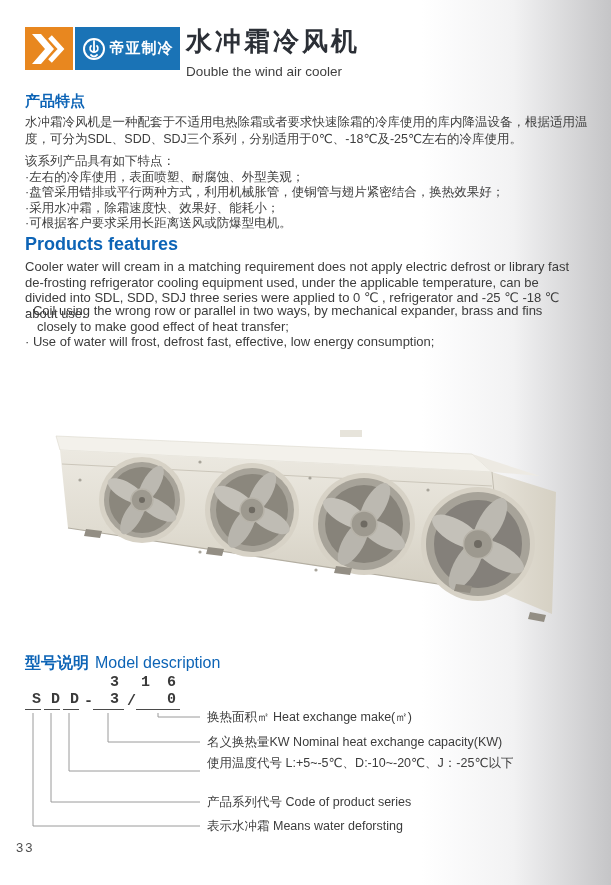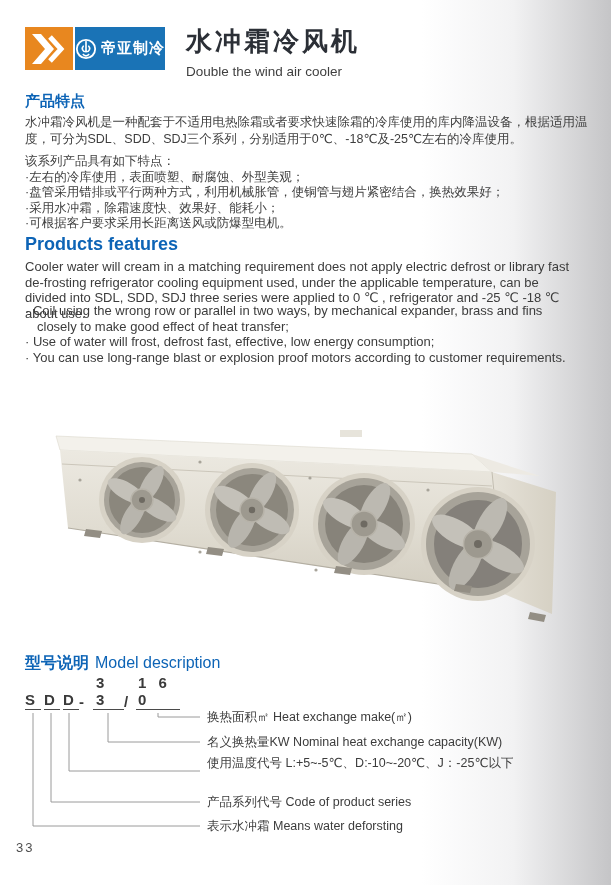--- a/index.html
+++ b/index.html
@@ -4,42 +4,42 @@
 <style>
   html,body{margin:0;padding:0;background:#9e9e9e;}
   .page{
     position:relative;width:611px;height:885px;margin:0 auto;overflow:hidden;
     background:linear-gradient(90deg,#ffffff 0%,#ffffff 69%,#f2f2f3 84%,#c5c5c7 100%);
     font-family:"Liberation Sans","DejaVu Sans",sans-serif;color:#3d3d3d;
   }
   
   .logo-row{position:absolute;left:25px;top:27px;display:flex;}
   .logo-orange{width:48px;height:43px;background:#e8871f;display:flex;align-items:center;justify-content:center;}
-  .logo-blue{width:90px;height:43px;background:#1a73b6;margin-left:2px;display:flex;align-items:center;justify-content:center;gap:4px;}
+  .logo-blue{width:105px;height:43px;background:#1a73b6;margin-left:2px;display:flex;align-items:center;justify-content:center;gap:4px;}
   .brand-text{color:#ffffff;font-weight:bold;font-size:15px;letter-spacing:1px;white-space:nowrap;}
   .title-block{position:absolute;left:186px;top:24px;}
   .doc-title{font-size:26px;font-weight:bold;color:#2b2f36;letter-spacing:3px;font-family:Liberation Serif, serif;}
   .doc-subtitle{font-size:13.5px;color:#3f3f3f;margin-top:5px;}
   
   .sec-heading-cn{position:absolute;left:25px;top:92px;font-size:15px;font-weight:bold;color:#0d64b6;}
   .cn-intro{position:absolute;left:25px;top:114px;width:563px;font-size:12.5px;line-height:16.5px;color:#3e3e3e;}
   .cn-list{position:absolute;left:25px;top:154px;width:563px;font-size:12.5px;line-height:15.5px;color:#3e3e3e;}
   .cn-list div{margin:0;}
   .sec-heading-en{position:absolute;left:25px;top:234px;font-size:18px;font-weight:bold;color:#0d64b6;text-align:center;}
   .en-intro{position:absolute;left:25px;top:259px;width:556px;font-size:13px;line-height:15.5px;color:#3c3c3c;}
   .en-list{position:absolute;left:25px;top:303px;width:556px;font-size:13px;line-height:15.5px;color:#3c3c3c;}
   .en-list .li{padding-left:12px;text-indent:-12px;}
   
   .product-img{position:absolute;left:40px;top:402px;}
   
   .model-heading{position:absolute;left:25px;top:653px;font-size:16px;color:#0d64b6;}
   .model-heading .cn{font-weight:bold;margin-right:6px;}
   .diagram{position:absolute;left:0;top:690px;width:611px;height:160px;}
   .model-code{position:absolute;left:25px;top:0;display:flex;align-items:flex-end;font-size:15px;font-weight:bold;color:#3a3a3a;height:20px;}
-  .model-code span{display:inline-block;text-align:left;}
+  .model-code span{display:inline-block;text-align:right;font-family:Liberation Mono, monospace;}
   .seg-u{border-bottom:1.5px solid #4a4a4a;padding-bottom:1px;}
   .seg-s{width:16px;} .seg-d1{width:16px;margin-left:3px;} .seg-d2{width:16px;margin-left:3px;}
   .seg-dash{width:14px;} .seg-33{width:28px;letter-spacing:5px;padding-left:3px;}
   .seg-slash{width:12px;} .seg-160{width:42px;letter-spacing:4px;padding-left:2px;}
   .diagram-lines{position:absolute;left:0;top:0;}
   .dlabel{position:absolute;left:207px;font-size:12.5px;color:#3c3c3c;white-space:nowrap;line-height:15.5px;}
   .page-number{position:absolute;left:16px;top:840px;font-size:13px;color:#4f4f4f;letter-spacing:2px;}
 </style>
 </head>
 <body>
@@ -74,21 +74,20 @@
     <div>·盘管采用错排或平行两种方式，利用机械胀管，使铜管与翅片紧密结合，换热效果好；</div>
     <div>·采用水冲霜，除霜速度快、效果好、能耗小；</div>
     <div>·可根据客户要求采用长距离送风或防爆型电机。</div>
   </div>
 
   <div class="sec-heading-en">Products features</div>
   <div class="en-intro">Cooler water will cream in a matching requirement does not apply electric defrost or library fast de-frosting refrigerator cooling equipment used, under the applicable temperature, can be divided into SDL, SDD, SDJ three series were applied to 0 ℃ , refrigerator and -25 ℃ -18 ℃ about use.</div>
   <div class="en-list">
     <div class="li">· Coil using the wrong row or parallel in two ways, by mechanical expander, brass and fins closely to make good effect of heat transfer;</div>
     <div class="li">· Use of water will frost, defrost fast, effective, low energy consumption;</div>
-    <div class="li">· You can use long-range blast or explosion proof motors according to customer requirements.</div>
   </div>
 
   <svg class="product-img" width="530" height="225" viewBox="0 0 530 225">
     <defs>
       <linearGradient id="bodyGrad" x1="0" y1="0" x2="0" y2="1">
         <stop offset="0" stop-color="#ece9e1"></stop>
           <stop offset="0.55" stop-color="#e0dcd1"></stop>
           <stop offset="1" stop-color="#d2cdc0"></stop>
       </linearGradient>
       <linearGradient id="capGrad" x1="0" y1="0" x2="1" y2="0">

